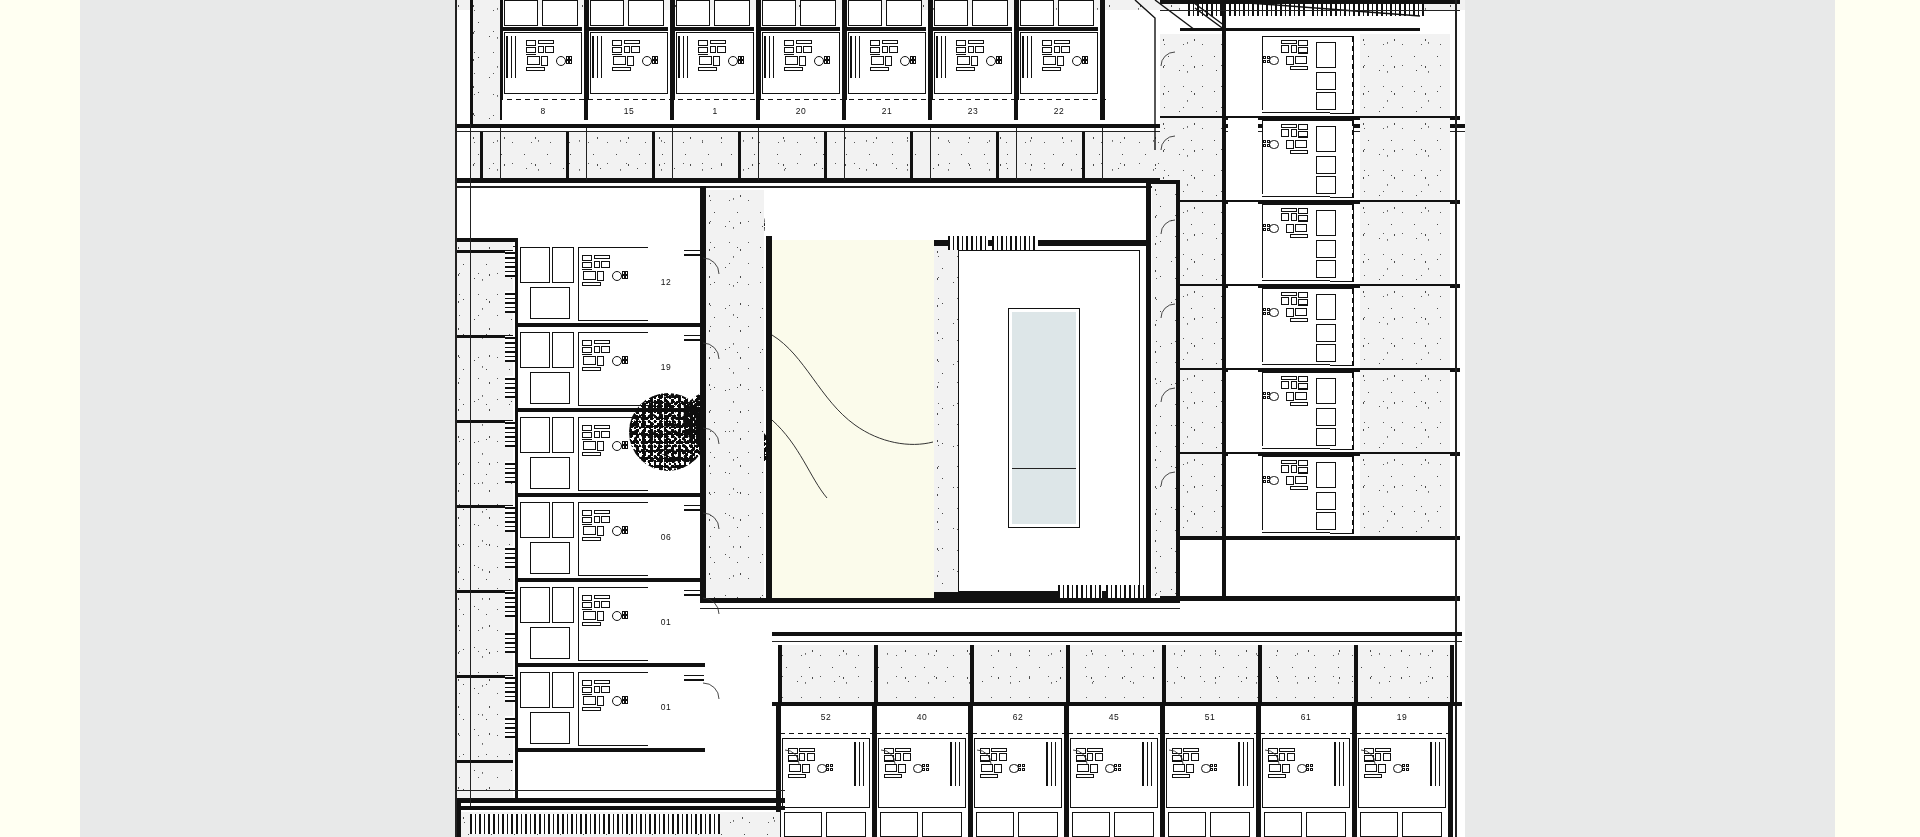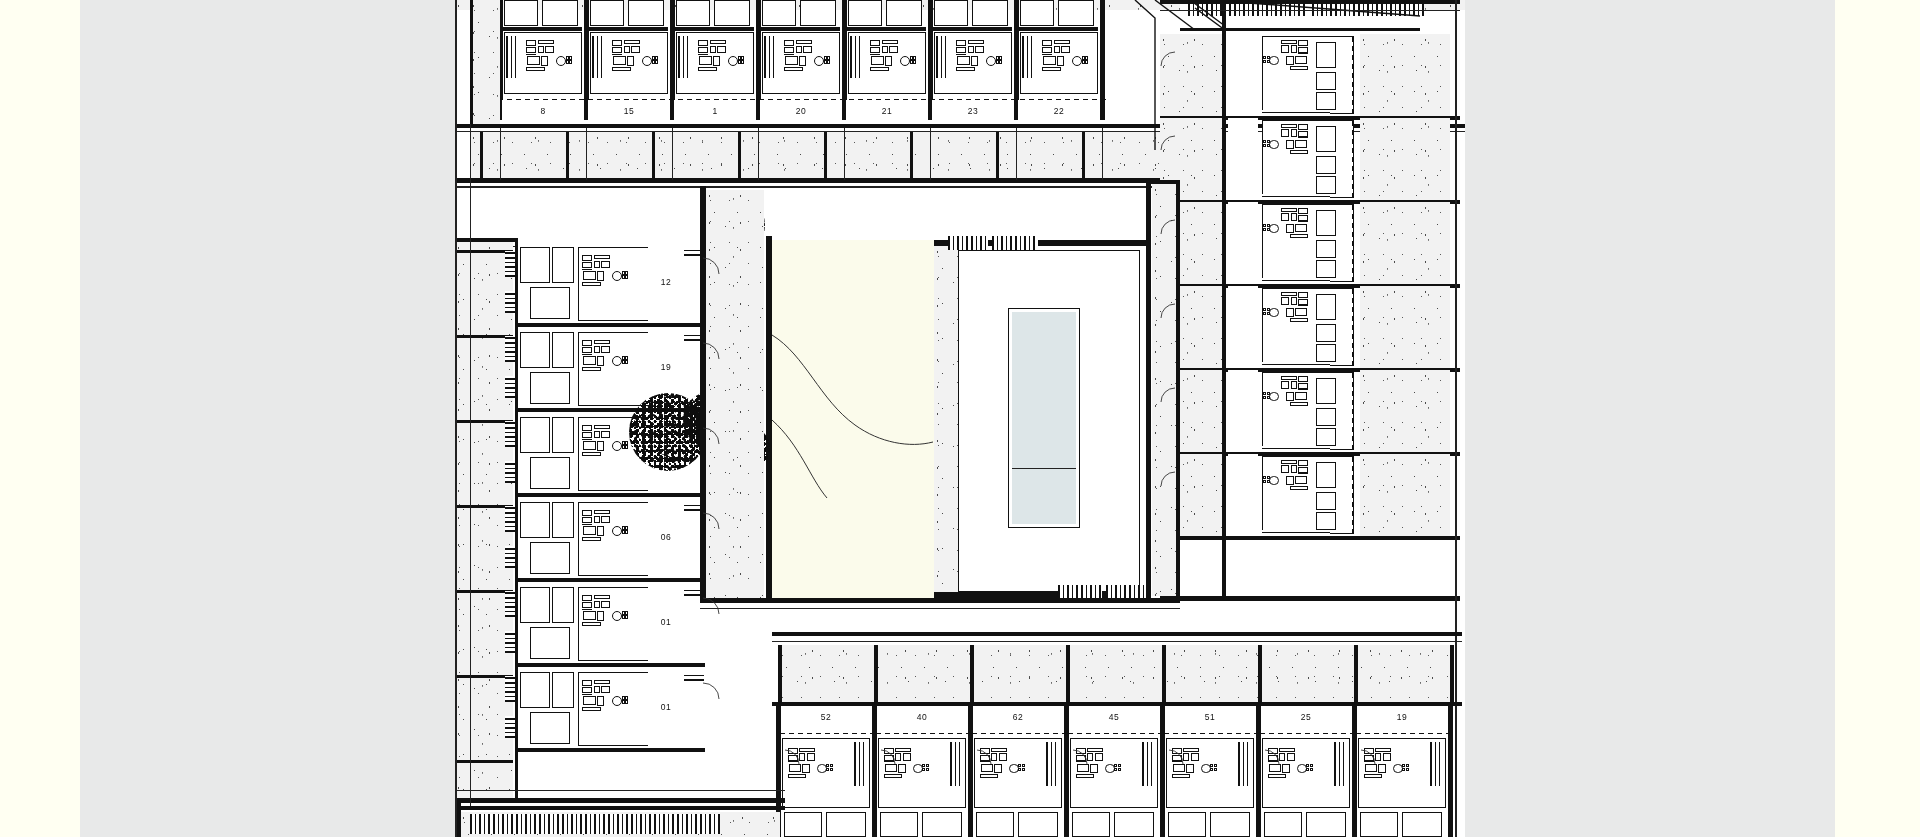--- a/index.html
+++ b/index.html
@@ -769,21 +769,21 @@
         <div class="circ" style="left: 28.8px; top: 15.6px; width: 7.8px; height: 7.8px;"></div>
         <div class="obox-t" style="position: absolute; left: 38.4px; top: 15.6px; width: 3px; height: 3.6px;"></div>
         <div class="obox-t" style="position: absolute; left: 42px; top: 15.6px; width: 3px; height: 3.6px;"></div>
         <div class="obox-t" style="position: absolute; left: 38.4px; top: 19.8px; width: 3px; height: 3.6px;"></div>
         <div class="obox-t" style="position: absolute; left: 42px; top: 19.8px; width: 3px; height: 3.6px;"></div>
       </div>
       <div class="hatch-v" style="position: absolute; left: 783px; top: 742px; width: 10px; height: 44px;"></div>
       <div class="rm2" style="position: absolute; left: 713px; top: 812px; width: 38px; height: 25px;"></div>
       <div class="rm2" style="position: absolute; left: 755px; top: 812px; width: 40px; height: 25px;"></div>
       <div class="wht" style="position: absolute; left: 805px; top: 706px; width: 92px; height: 22px;"></div>
-      <div class="lbl" style="left: 839px; top: 713px; width: 24px;">25</div>
+      <div class="lbl" style="left: 839px; top: 713px; width: 24px;">61</div>
       <div class="dash-h" style="position: absolute; left: 805px; top: 733px; width: 92px; height: 1px;"></div>
       <div class="wall" style="position: absolute; left: 801px; top: 706px; width: 5px; height: 131px;"></div>
       <div class="rm" style="position: absolute; left: 807px; top: 738px; width: 88px; height: 70px;"></div>
       <div style="position: absolute; left: 813px; top: 748px; width: 42px; height: 32.4px; transform: none;">
         <div class="obox" style="position: absolute; left: 0px; top: 0px; width: 9.6px; height: 6px;"></div>
         <div class="obox" style="position: absolute; left: 0px; top: 7.2px; width: 9.6px; height: 5.4px;"></div>
         <div class="blk" style="position: absolute; left: 0px; top: 13.2px; width: 9.6px; height: 1.2px;"></div>
         <div class="obox" style="position: absolute; left: 11.4px; top: 0px; width: 15.6px; height: 4.2px;"></div>
         <div class="obox" style="position: absolute; left: 11.4px; top: 5.4px; width: 6px; height: 7.2px;"></div>
         <div class="obox" style="position: absolute; left: 18.6px; top: 5.4px; width: 8.4px; height: 7.2px;"></div>

